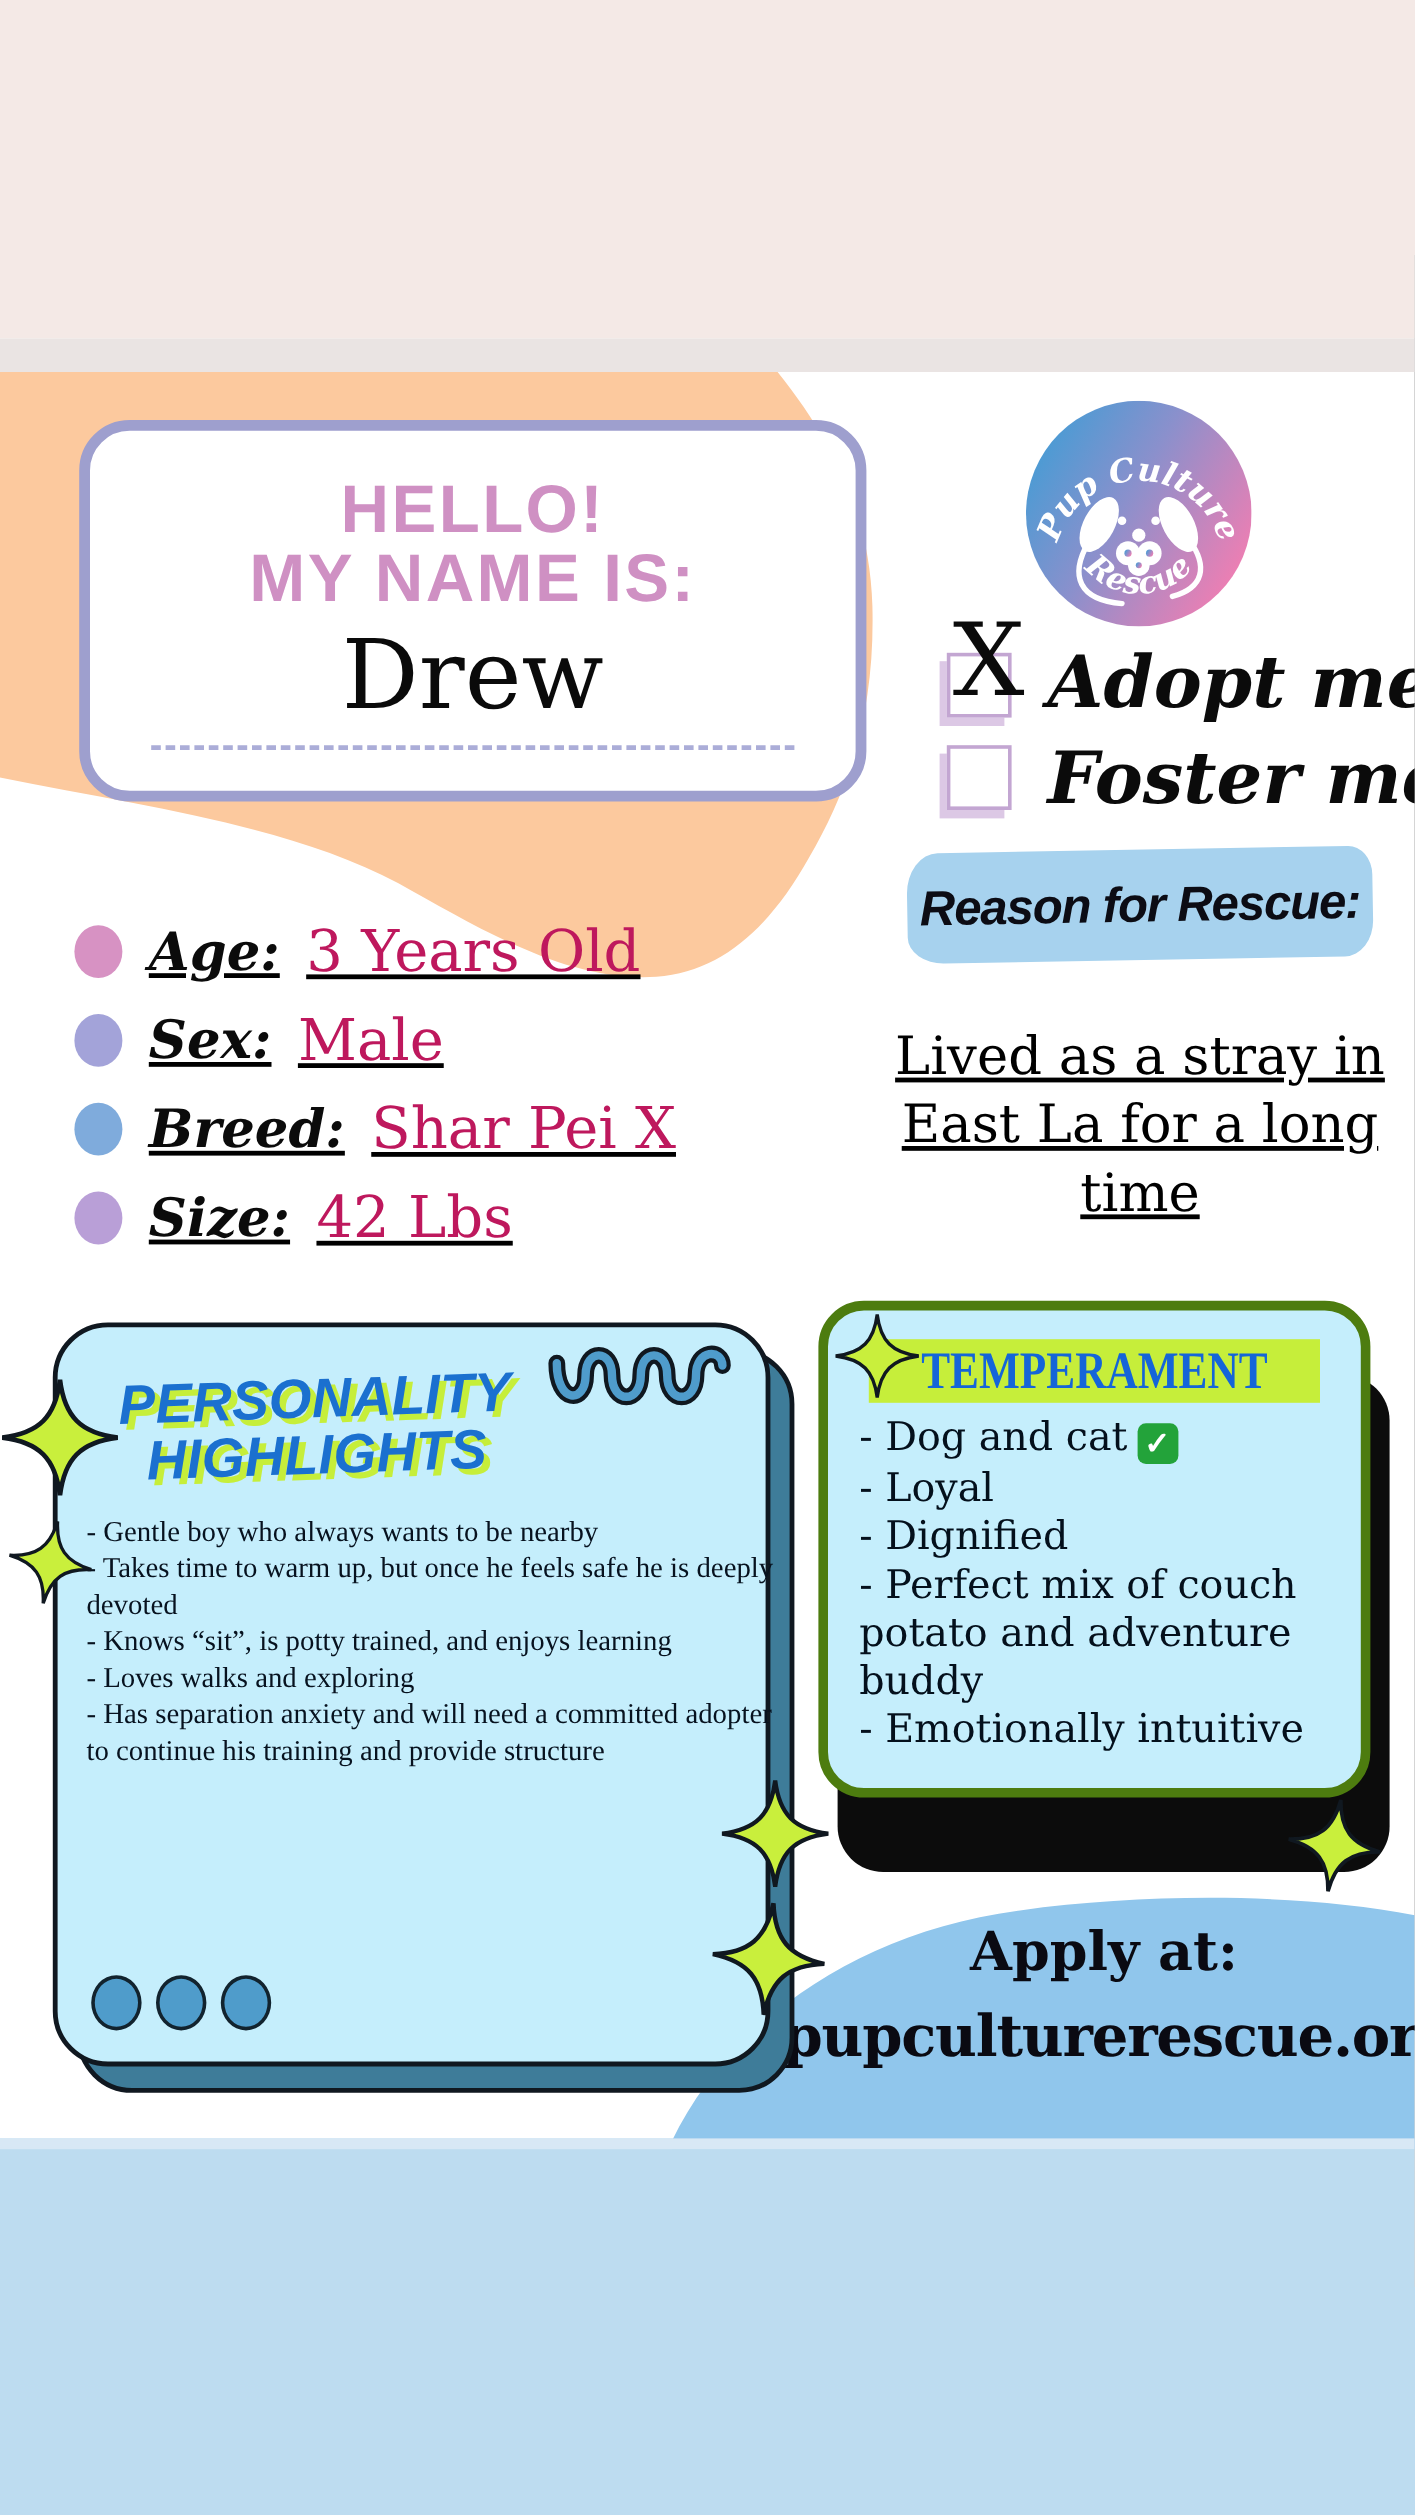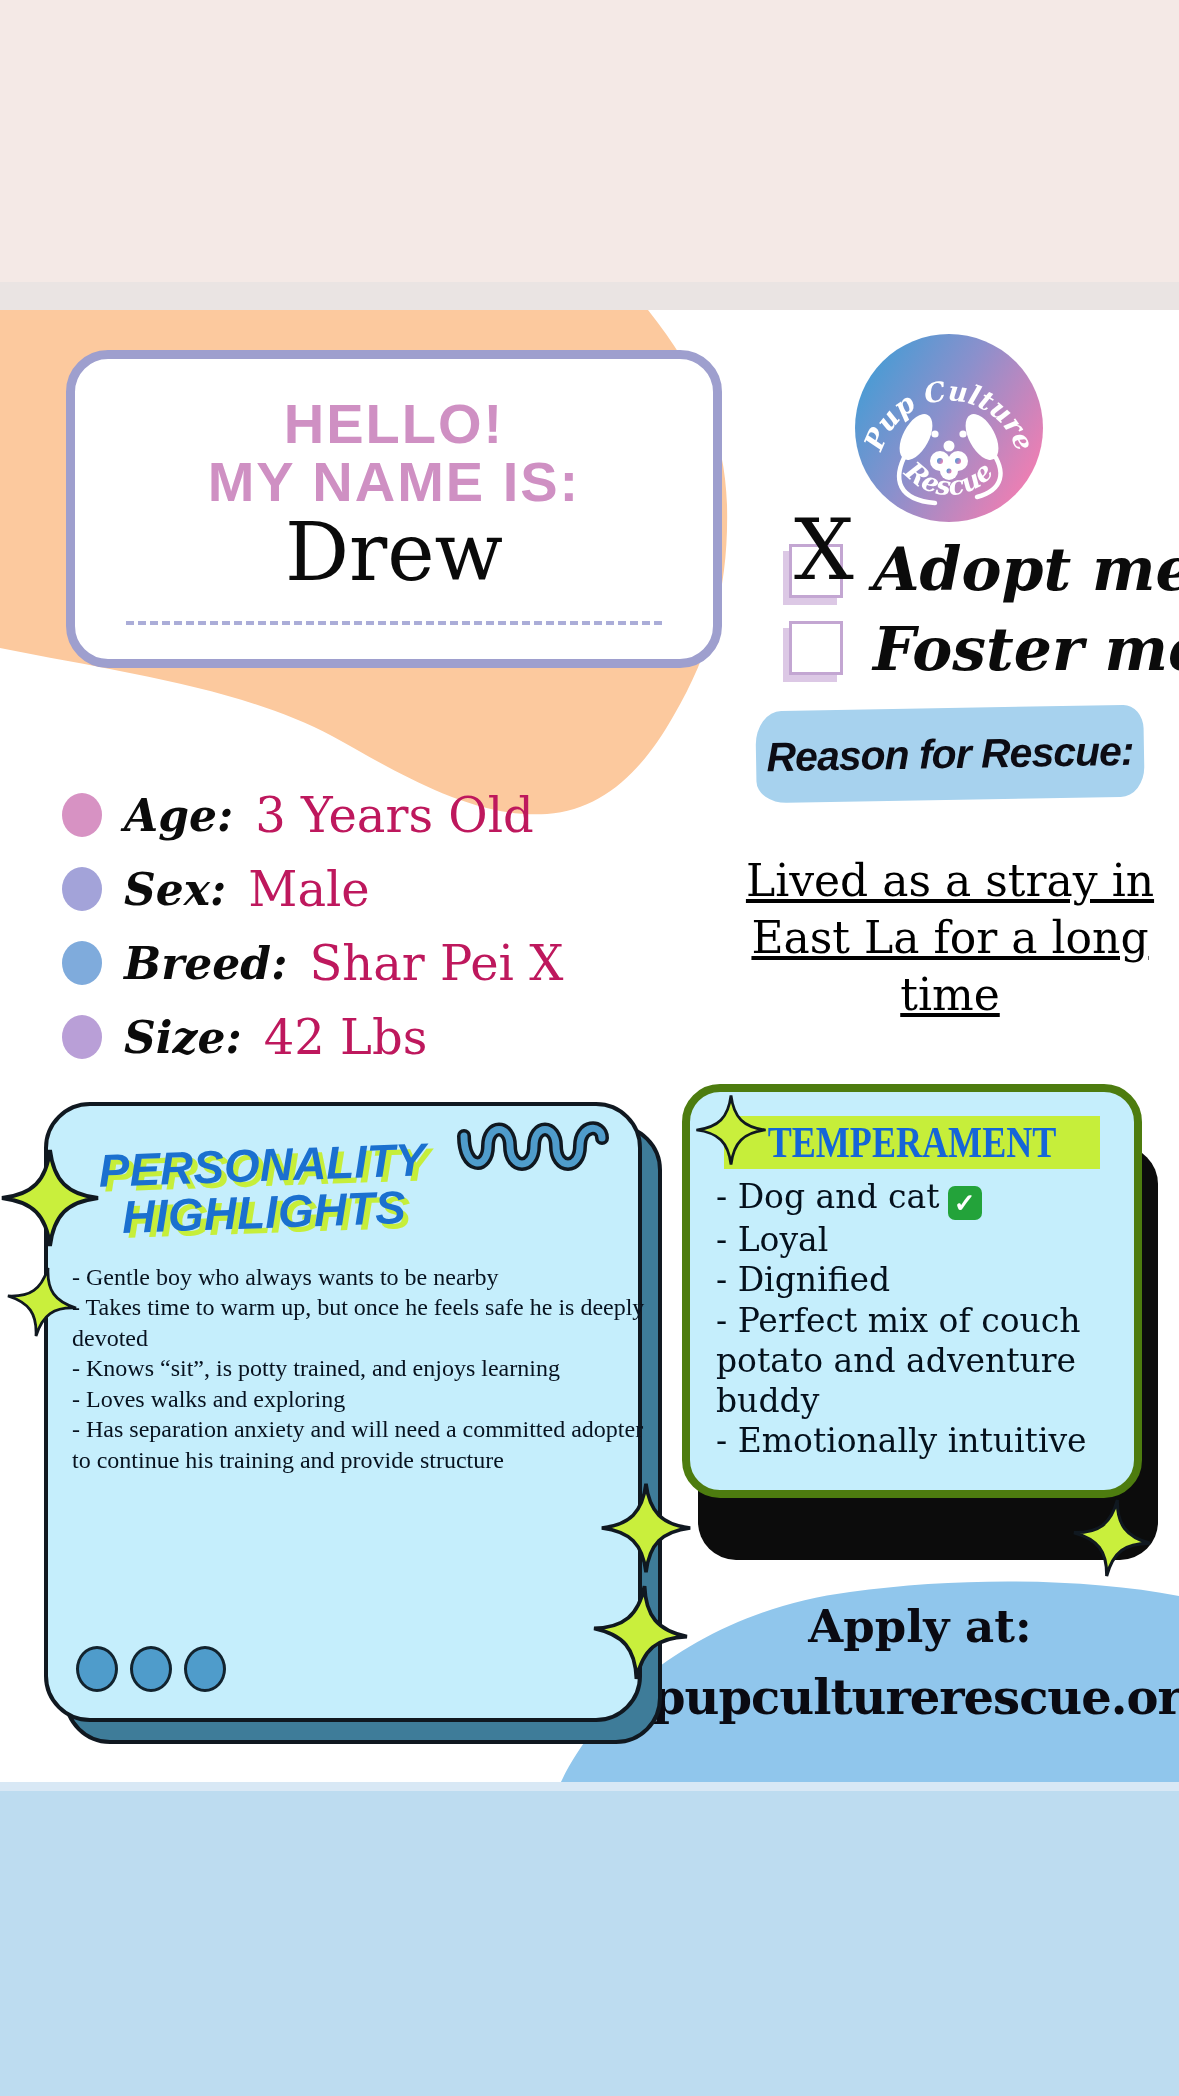--- a/index.html
+++ b/index.html
@@ -19,21 +19,21 @@
   .name-card{
     left:66px;top:350px;width:656px;height:318px;background:#fff;
     border:9px solid #9e9fce;border-radius:42px;box-sizing:border-box;z-index:2;
     text-align:center;
   }
   .hello{
     margin-top:36px;color:#cf90c3;font-weight:800;font-size:56px;
     letter-spacing:2px;line-height:1.04;font-family:"Liberation Sans",sans-serif;
   }
   .pet-name{
-    margin-top:2px;font-family:"DejaVu Serif",serif;font-size:80px;color:#0a0a0a;line-height:1;
+    margin-top:12px;font-family:"DejaVu Serif",serif;font-size:80px;color:#0a0a0a;line-height:1;
   }
   .name-dash{
     position:absolute;left:8%;bottom:34px;width:84%;
     border-top:4px dashed #abadd8;
   }
   
   .logo{left:855px;top:334px;width:188px;height:188px;z-index:2;}
   
   .chk{
     width:54px;height:54px;background:#fff;border:3px solid #c3a6d2;
@@ -56,21 +56,21 @@
   }
   .reason-hl span{
     font-family:"Liberation Sans",sans-serif;font-weight:800;font-size:41px;color:#0c0c14;
     font-style:italic;letter-spacing:-1px;
   }
   .reason-text{
     left:744px;top:852px;width:412px;text-align:center;
     font-family:"DejaVu Serif",serif;font-size:44px;line-height:1.3;color:#000;z-index:2;text-decoration:underline;
   }
   
-  .info{left:62px;top:778px;z-index:2;}
+  .info{left:62px;top:756px;z-index:2;text-decoration:underline;}
   .info-row{display:flex;align-items:center;height:74px;gap:22px;}
   .dot{width:40px;height:44px;border-radius:50%;flex:0 0 auto;}
   .dot-age{background:#d792c3;}
   .dot-sex{background:#a3a3d9;}
   .dot-breed{background:#7fabdc;}
   .dot-size{background:#b99fd7;}
   .info-label{
     font-family:"DejaVu Serif",serif;font-weight:bold;font-style:italic;
     font-size:44px;color:#0b0b0b;white-space:nowrap;
   }

